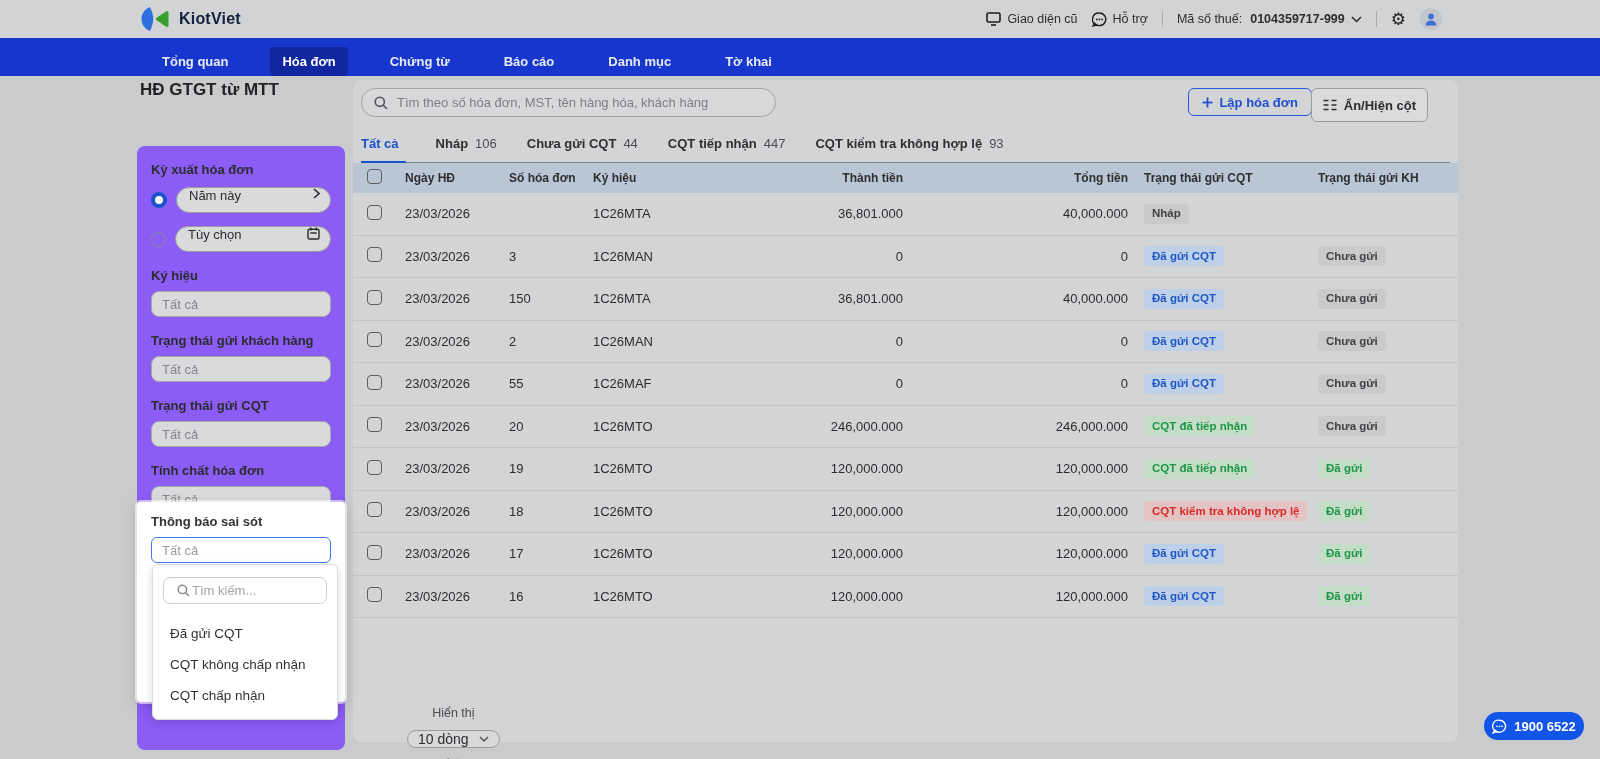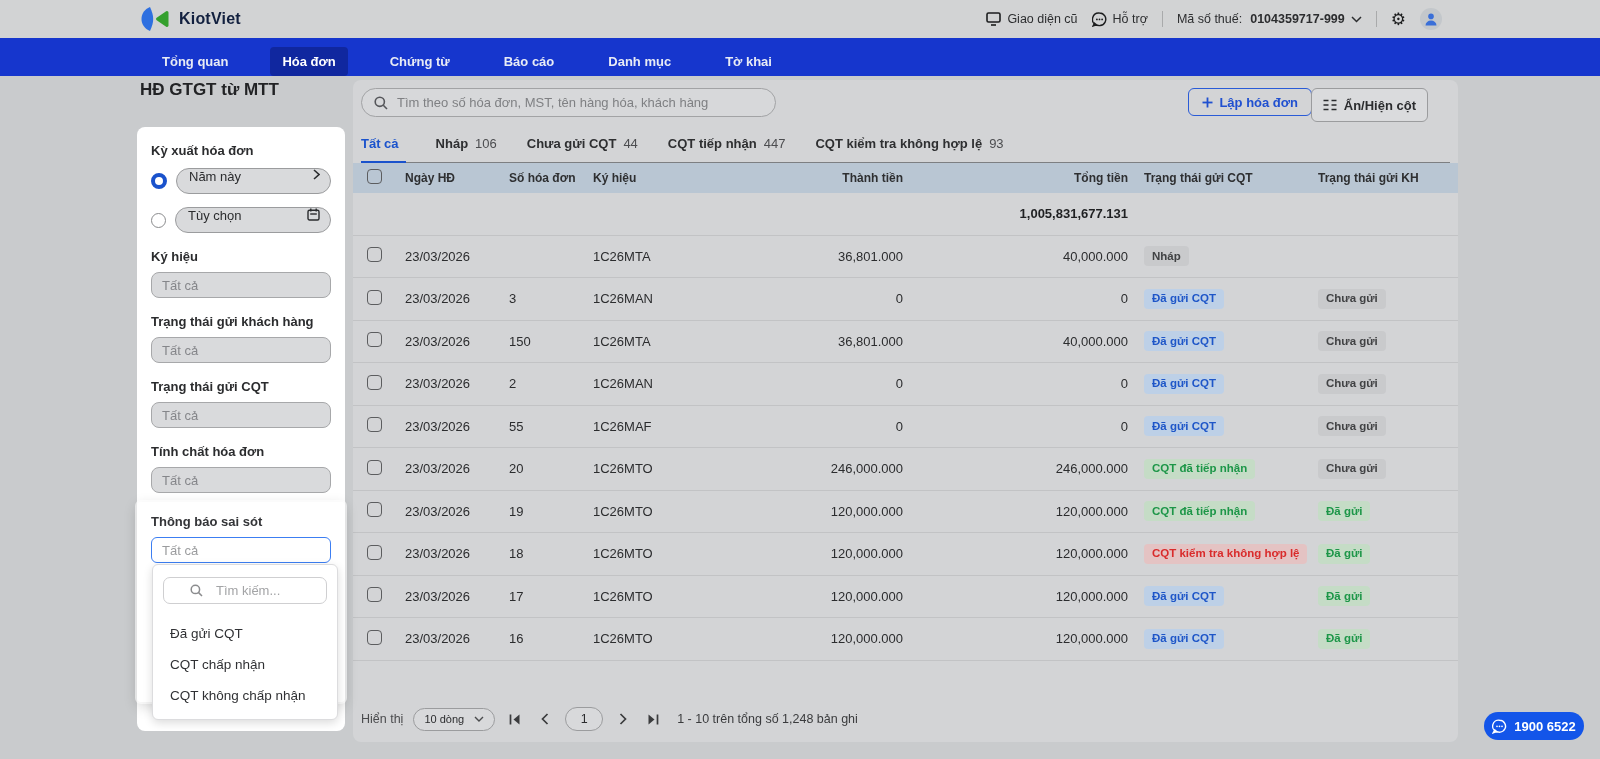--- a/index.html
+++ b/index.html
@@ -19,38 +19,38 @@
 
   
   .navbar { position:absolute; left:0; top:38px; width:1600px; height:38px; background:#1636cd; display:flex; align-items:flex-end; gap:30px; padding-left:150px; }
   .nav-tab { color:#e8ebf5; font-size:13px; font-weight:bold; padding:7px 12px; border-radius:4px; cursor:pointer; white-space:nowrap; }
   .nav-tab.active { background:#10279f; color:#ffffff; }
 
   
   .page-title { position:absolute; left:140px; top:80px; font-size:17px; font-weight:800; color:#222325; }
 
   
-  .sidebar { position:absolute; left:137px; top:127px; width:208px; height:604px; background:#ffffff; border-radius:8px; padding:16px 14px; }
+  .sidebar { position:absolute; left:137px; top:146px; width:208px; height:604px; background:#8b5cf6; border-radius:8px; padding:16px 14px; }
   .sec-label { font-size:13px; font-weight:bold; color:#2b2c2e; margin-bottom:10px; }
   .period-row { display:flex; align-items:center; gap:9px; margin-bottom:13px; }
   .radio { width:15px; height:15px; border-radius:50%; border:1.5px solid #8a8b8d; background:transparent; flex:0 0 auto; }
   .radio.on { border:4.5px solid #1a52cc; background:#ffffff; width:16px; height:16px; }
   .pill-btn { flex:1; height:26px; border:1px solid #9b9c9e; border-radius:13px; background:#d9dadc; display:flex; justify-content:space-between; padding:0 10px 0 12px; font-size:13px; color:#2b2c2e; cursor:pointer; }
   .sfilter { margin-top:16px; }
   .slabel { font-size:13px; font-weight:bold; color:#2b2c2e; margin-bottom:8px; }
   .sinput { width:100%; height:26px; border:1px solid #a7a8aa; border-radius:8px; background:#d9dadc; padding:0 10px; font-size:13px; font-family:inherit; color:#2b2c2e; }
   .sinput::placeholder { color:#85868a; }
 
   
   .spotlight { position:absolute; left:137px; top:502px; width:208px; height:200px; background:#ffffff; border-radius:4px; box-shadow:0 0 0 2px rgba(255,255,255,.6), 0 4px 14px rgba(0,0,0,.18); padding:12px 14px; z-index:5; }
   .spotlight .slabel { color:#333437; }
   .focus-input { width:100%; height:26px; border:1.5px solid #3c7ef2; border-radius:6px; background:#ffffff; padding:0 10px; font-size:13px; font-family:inherit; color:#303134; }
   .focus-input::placeholder { color:#9b9c9e; }
   .dropdown { position:absolute; left:15px; top:62px; width:186px; background:#ffffff; border:1px solid #dcdcde; border-radius:6px; box-shadow:0 3px 10px rgba(0,0,0,.14); padding:12px 10px 8px 10px; }
-  .dd-search { display:flex; align-items:center; gap:13px; height:27px; border:1px solid #cfcfd1; border-radius:7px; padding:0 26px; }
+  .dd-search { display:flex; align-items:center; gap:2px; height:27px; border:1px solid #cfcfd1; border-radius:7px; padding:0 13px; }
   .dd-search input { border:none; outline:none; flex:1; font-size:13px; font-family:inherit; color:#333437; width:80%; background:transparent; }
   .dd-search input::placeholder { color:#a3a4a6; }
   .dd-options { margin-top:14px; }
   .opt { font-size:13.5px; color:#303134; padding:8px 7px; cursor:pointer; border-radius:4px; }
 
   
   .main { position:absolute; left:353px; top:80px; width:1105px; height:662px; background:#d3d4d6; border-radius:8px; }
 
   
   .search-wrap { position:absolute; left:8px; top:8px; width:415px; height:29px; border:1px solid #a2a3a5; border-radius:15px; background:#d7d8da; display:flex; align-items:center; gap:9px; padding:0 12px; }
@@ -77,22 +77,22 @@
   .c3 { width:150px; text-align:right; } .c4 { width:225px; text-align:right; }
   .c5 { width:190px; padding-left:16px; } .c6 { width:140px; }
   .checkbox { display:inline-block; width:15px; height:15px; border:1.5px solid #5c5d5f; border-radius:4px; background:transparent; cursor:pointer; }
   .badge { display:inline-block; padding:3.5px 8px; border-radius:4px; font-size:11.5px; font-weight:bold; line-height:1.1; }
   .badge.gray  { background:#c9cacc; color:#414244; }
   .badge.blue  { background:#bdd0e7; color:#1e56c8; }
   .badge.green { background:#c5dcc6; color:#1d9648; }
   .badge.red   { background:#e4c3c3; color:#d92b2b; }
 
   
-  .pager { position:absolute; left:8px; bottom:10px; height:26px; display:flex; align-items:center; gap:10px; font-size:12.5px; color:#4a4b4d; }
-  .psize { height:23px; border:1px solid #9b9c9e; border-radius:12px; background:#d8d9db; display:flex; align-items:center; gap:10px; padding:0 10px; font-size:11px; color:#2b2c2e; cursor:pointer; }
+  .pager { position:absolute; left:8px; bottom:10px; height:26px; display:flex; align-items:center; gap:10px; font-size:12.5px; color:#4a4b4d;flex-direction:column; }
+  .psize { height:23px; border:1px solid #9b9c9e; border-radius:12px; background:#d8d9db; display:flex; align-items:center; gap:10px; padding:0 10px; font-size:14px; color:#2b2c2e; cursor:pointer; }
   .pbtn { display:flex; align-items:center; justify-content:center; width:20px; height:20px; cursor:pointer; }
   .pinput { width:38px; height:24px; border:1px solid #9b9c9e; border-radius:12px; background:#d8d9db; text-align:center; font-size:12.5px; font-family:inherit; color:#2b2c2e; }
   .psummary { color:#3a3b3d; margin-left:4px; }
 
   .support-pill { position:absolute; left:1484px; top:712px; width:100px; height:28px; background:#1355e9; border-radius:14px; display:flex; align-items:center; justify-content:center; gap:7px; color:#ffffff; font-size:13px; font-weight:bold; cursor:pointer; z-index:6; }
 
   svg { display:block; }
 </style>
 </head>
 <body>
@@ -201,22 +201,22 @@
   <div class="dropdown">
     <div class="dd-search">
       <svg width="13" height="13" viewBox="0 0 13 13">
         <circle cx="5.4" cy="5.4" r="4.2" fill="none" stroke="#8b8c8e" stroke-width="1.5"></circle>
         <line x1="8.6" y1="8.6" x2="12" y2="12" stroke="#8b8c8e" stroke-width="1.5"></line>
       </svg>
       <input placeholder="Tìm kiếm..." style="">
     </div>
     <div class="dd-options" id="dd-options">
         <div class="opt">Đã gửi CQT</div>
+        <div class="opt">CQT không chấp nhận</div>
         <div class="opt">CQT chấp nhận</div>
-        <div class="opt">CQT không chấp nhận</div>
       </div>
   </div>
 </div>
 
 <div class="main">
   <div class="search-wrap">
     <svg width="14" height="14" viewBox="0 0 14 14">
       <circle cx="5.8" cy="5.8" r="4.6" fill="none" stroke="#55565a" stroke-width="1.6"></circle>
       <line x1="9.3" y1="9.3" x2="13" y2="13" stroke="#55565a" stroke-width="1.6"></line>
     </svg>
@@ -270,30 +270,20 @@
     <div class="thead" id="thead">
       <div class="cell c-check"><span class="checkbox"></span></div>
     <div class="cell hcell c0">Ngày HĐ</div>
         <div class="cell hcell c1">Số hóa đơn</div>
         <div class="cell hcell c2">Ký hiệu</div>
         <div class="cell hcell c3">Thành tiền</div>
         <div class="cell hcell c4">Tổng tiền</div>
         <div class="cell hcell c5">Trạng thái gửi CQT</div>
         <div class="cell hcell c6">Trạng thái gửi KH</div>
       </div>
-    <div class="trow summary-row">
-      <div class="cell c-check"></div>
-      <div class="cell c0"></div>
-        <div class="cell c1"></div>
-        <div class="cell c2"></div>
-        <div class="cell c3"></div>
-      <div class="cell c4">1,005,831,677.131</div>
-      <div class="cell c5"></div>
-        <div class="cell c6"></div>
-    </div>
     <div id="tbody">
         <div class="trow">
     <div class="cell c-check"><span class="checkbox"></span></div>
     <div class="cell c0">23/03/2026</div>
     <div class="cell c1"></div>
     <div class="cell c2">1C26MTA</div>
     <div class="cell c3">36,801.000</div>
     <div class="cell c4">40,000.000</div>
     <div class="cell c5"><span class="badge gray">Nháp</span></div>
     <div class="cell c6"></div>

